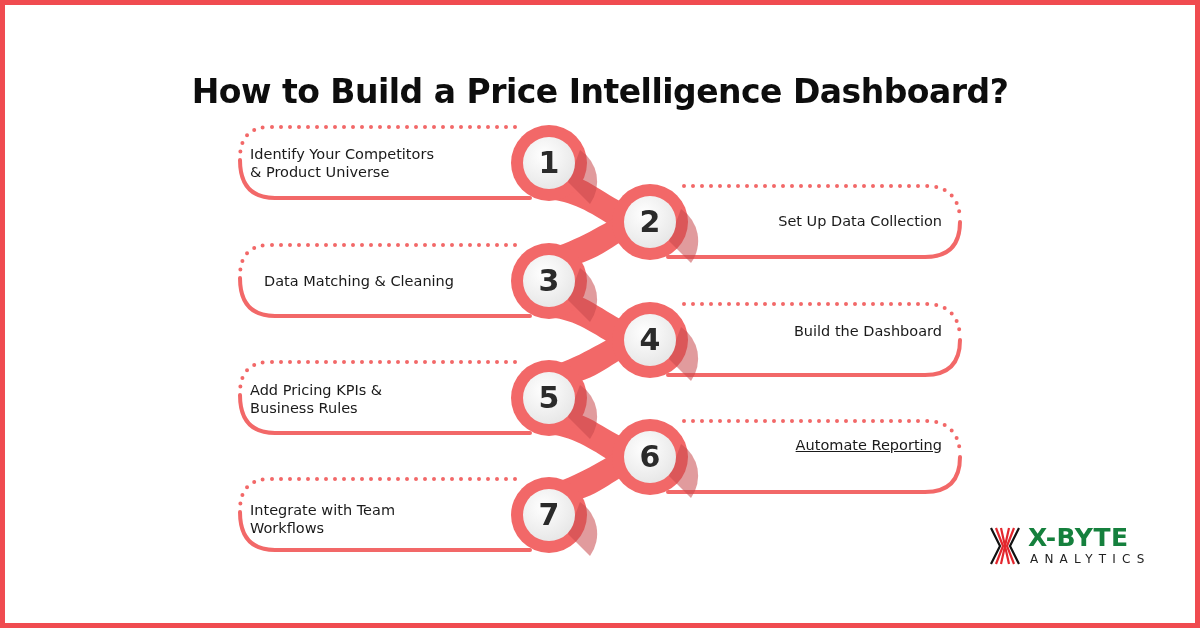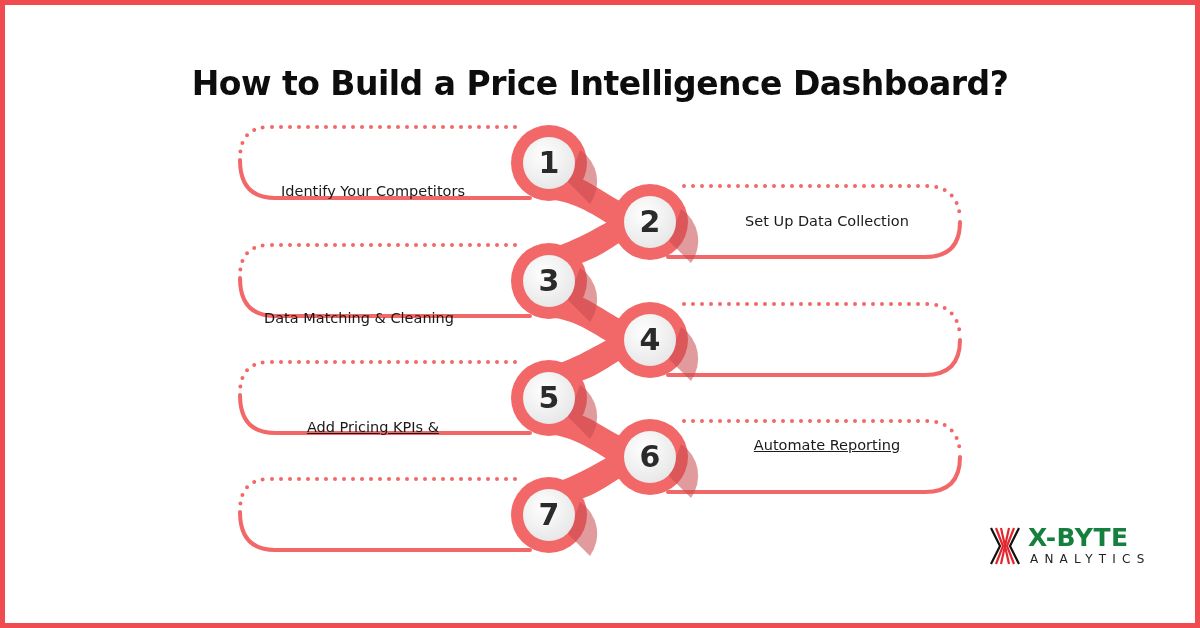--- a/index.html
+++ b/index.html
@@ -6,31 +6,31 @@
   body {
     width: 1200px; height: 628px; position: relative; overflow: hidden;
     background: #ffffff;
     font-family: "Liberation Sans", "DejaVu Sans", sans-serif;
   }
   .frame {
     position: absolute; left: 0; top: 0; width: 1200px; height: 628px;
     box-sizing: border-box; border: 5px solid #f04b50; pointer-events: none;
   }
   .title {
-    position: absolute; left: 0; top: 64px; width: 1200px; text-align: center;
+    position: absolute; left: 0; top: 72px; width: 1200px; text-align: center;
     font-family: "DejaVu Sans", sans-serif; font-weight: bold; font-size: 33px;
     color: #0d0d0d; letter-spacing: -0.5px;
   }
   svg.diagram { position: absolute; left: 0; top: 0; }
   .label {
     position: absolute; font-family: "DejaVu Sans", sans-serif; font-size: 14.5px;
     color: #1a1a1a; line-height: 18px; font-weight: 500;
   }
-  .label.left { text-align: center; margin-top: 37px; }
-  .label.right { text-align: center; }
+  .label.left { text-align: left; }
+  .label.right { text-align: right; }
   .num {
     position: absolute; width: 52px; height: 52px; line-height: 52px; text-align: center;
     font-family: "DejaVu Sans", sans-serif; font-weight: bold; font-size: 30px; color: #2b2b2b;
   }
   .logo { position: absolute; left: 988px; top: 524px; width: 160px; height: 44px; }
   .logo-text {
     position: absolute; left: 40px; top: 0px; font-family: "DejaVu Sans", sans-serif;
     font-weight: bold; font-size: 25px; color: #15803d; letter-spacing: 0.5px; line-height: 28px;
   }
   .logo-sub {
@@ -138,34 +138,39 @@
 <div class="num" style="left:523px; top:137px;">1</div>
 <div class="num" style="left:624px; top:196px;">2</div>
 <div class="num" style="left:523px; top:255px;">3</div>
 <div class="num" style="left:624px; top:314px;">4</div>
 <div class="num" style="left:523px; top:372px;">5</div>
 <div class="num" style="left:624px; top:431px;">6</div>
 <div class="num" style="left:523px; top:489px;">7</div>
 
 <div class="label left" style="left:250px; top:145px; width:246px;">
   <div>Identify Your Competitors</div>
+  <div>&amp; Product Universe</div>
 </div>
-<div class="label left" style="left:236px; top:272px; width:246px;">
+<div class="label left" style="left:264px; top:272px; width:246px;">
   <div>Data Matching &amp; Cleaning</div>
 </div>
-<div class="label left" style="left:250px; top:381px; width:246px;text-decoration:underline;">
+<div class="label left" style="left:250px; top:381px; width:246px;">
   <div>Add Pricing KPIs &amp;</div>
+  <div>Business Rules</div>
 </div>
 <div class="label left" style="left:250px; top:501px; width:246px;">
+  <div>Integrate with Team</div>
+  <div>Workflows</div>
 </div>
 
 <div class="label right" style="left:712px; top:212px; width:230px;">
   <div>Set Up Data Collection</div>
 </div>
 <div class="label right" style="left:712px; top:322px; width:230px;">
+  <div>Build the Dashboard</div>
 </div>
 <div class="label right" style="left:712px; top:436px; width:230px;text-decoration:underline;">
   <div>Automate Reporting</div>
 </div>
 
 <div class="logo">
   <svg width="34" height="40" viewBox="0 0 34 40" style="position:absolute; left:0; top:2px;">
     <g fill="none" stroke-width="2.2">
       <path d="M3,2 L12,20 L3,38" stroke="#111"></path>
       <path d="M31,2 L22,20 L31,38" stroke="#111"></path>

